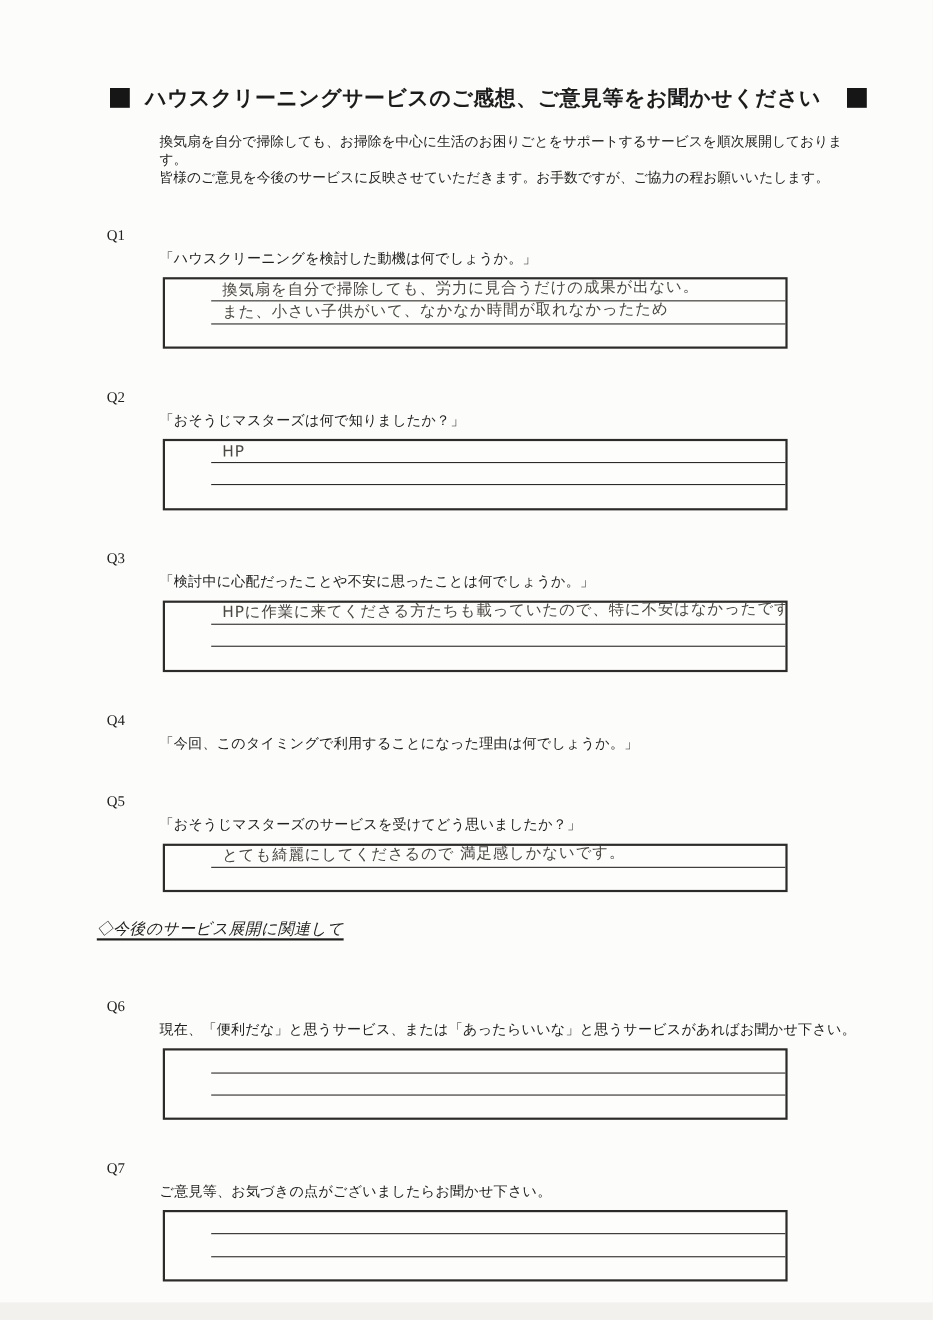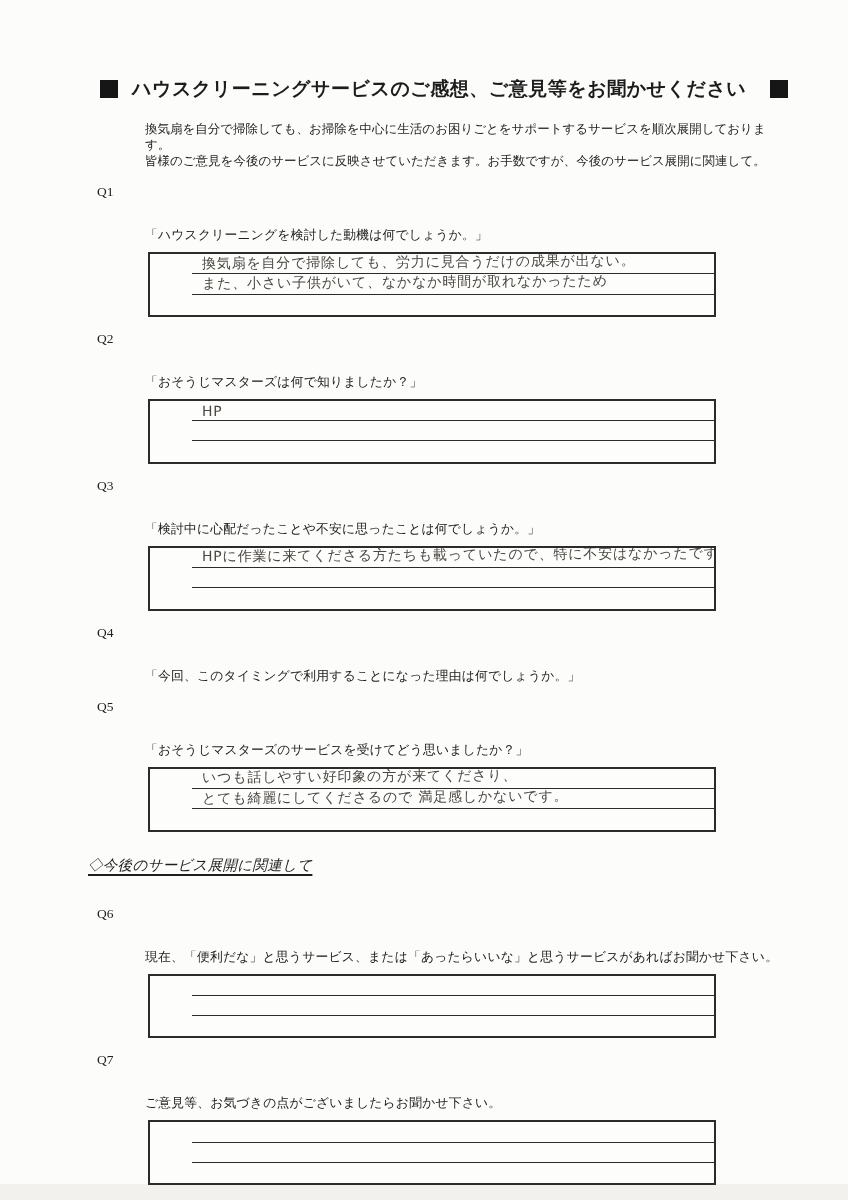--- a/index.html
+++ b/index.html
@@ -45,21 +45,21 @@
     font-family: "Liberation Sans", sans-serif;
     font-size: 12.5px;
     line-height: 16px;
     color: #242424;
   }
   
   .questions { margin-top: 14px; }
   .q-block { margin-bottom: 13px; }
   .q-row {
     display: flex;
-    align-items: flex-start;
+    align-items: center;
     line-height: 17px;
   }
   .q-label {
     flex: 0 0 48px;
     font-size: 13.5px;
     color: #212121;
   }
   .q-text {
     font-size: 12.8px;
     letter-spacing: 0.2px;
@@ -111,21 +111,21 @@
 <div class="page">
 
   <div class="title-row">
     <span class="sq left"></span>
     <h1 class="page-title">ハウスクリーニングサービスのご感想、ご意見等をお聞かせください</h1>
     <span class="sq right"></span>
   </div>
 
   <p class="intro">
     <span>換気扇を自分で掃除しても、お掃除を中心に生活のお困りごとをサポートするサービスを順次展開しております。</span><br>
-    <span>皆様のご意見を今後のサービスに反映させていただきます。お手数ですが、今後のサービス展開に関連して。</span>
+    <span>皆様のご意見を今後のサービスに反映させていただきます。お手数ですが、ご協力の程お願いいたします。</span>
   </p>
 
   <div class="questions" id="questions-sec1">
   <section class="q-block">
     <div class="q-row">
       <span class="q-label">Q1</span>
       <span class="q-text">「ハウスクリーニングを検討した動機は何でしょうか。」</span>
     </div>
     <div class="answer-box">
           <div class="answer-line">
@@ -183,23 +183,20 @@
     </div>
   </section>
 
   <section class="q-block">
     <div class="q-row">
       <span class="q-label">Q5</span>
       <span class="q-text">「おそうじマスターズのサービスを受けてどう思いましたか？」</span>
     </div>
     <div class="answer-box">
           <div class="answer-line">
-            <span class="handwriting">いつも話しやすい好印象の方が来てくださり、</span>
-          </div>
-          <div class="answer-line">
             <span class="handwriting">とても綺麗にしてくださるので 満足感しかないです。</span>
           </div>
           <div class="answer-line">
             <span class="handwriting"></span>
           </div>
         </div>
   </section>
 </div>
 
   <h2 class="section-heading">◇今後のサービス展開に関連して</h2>

